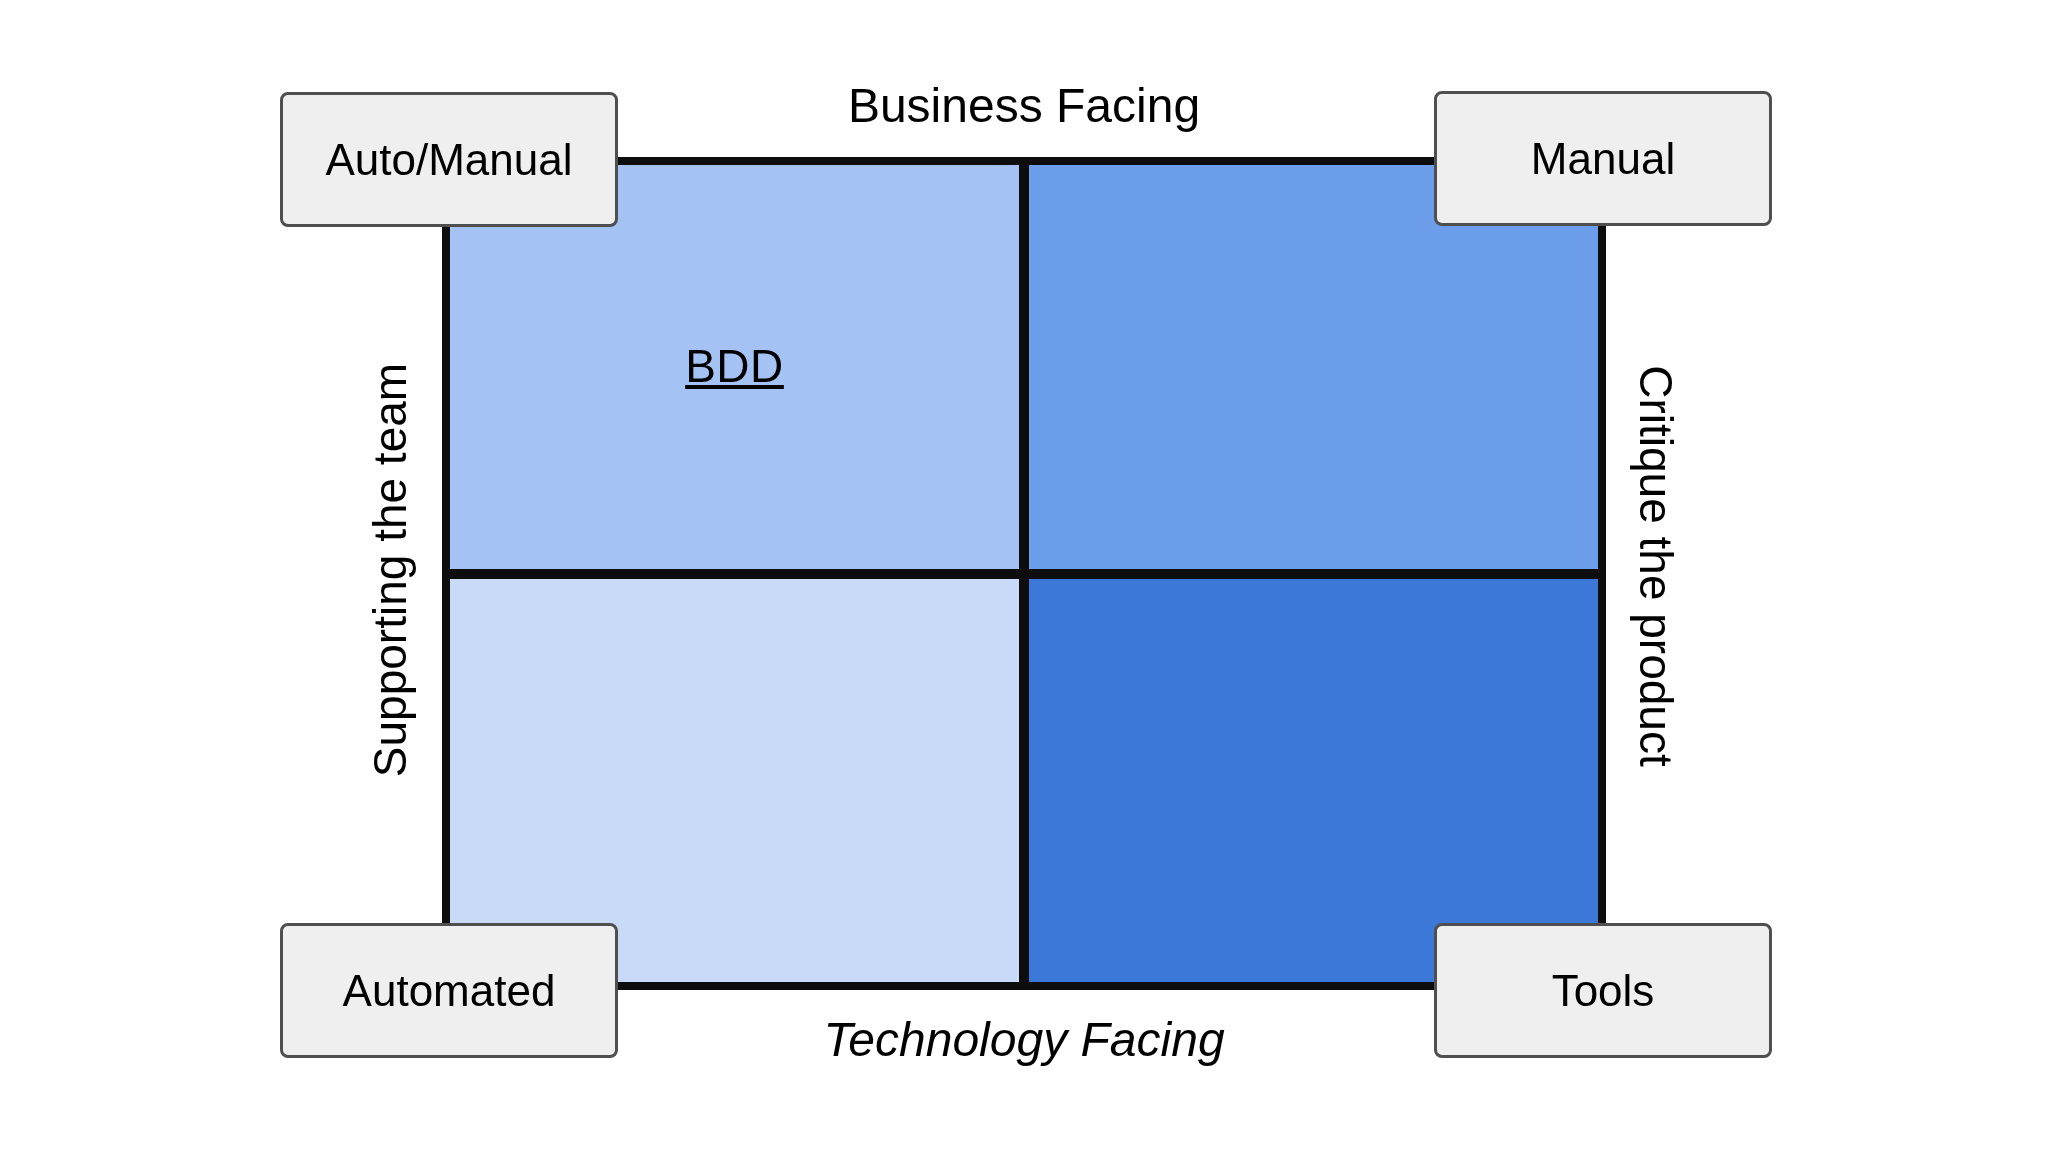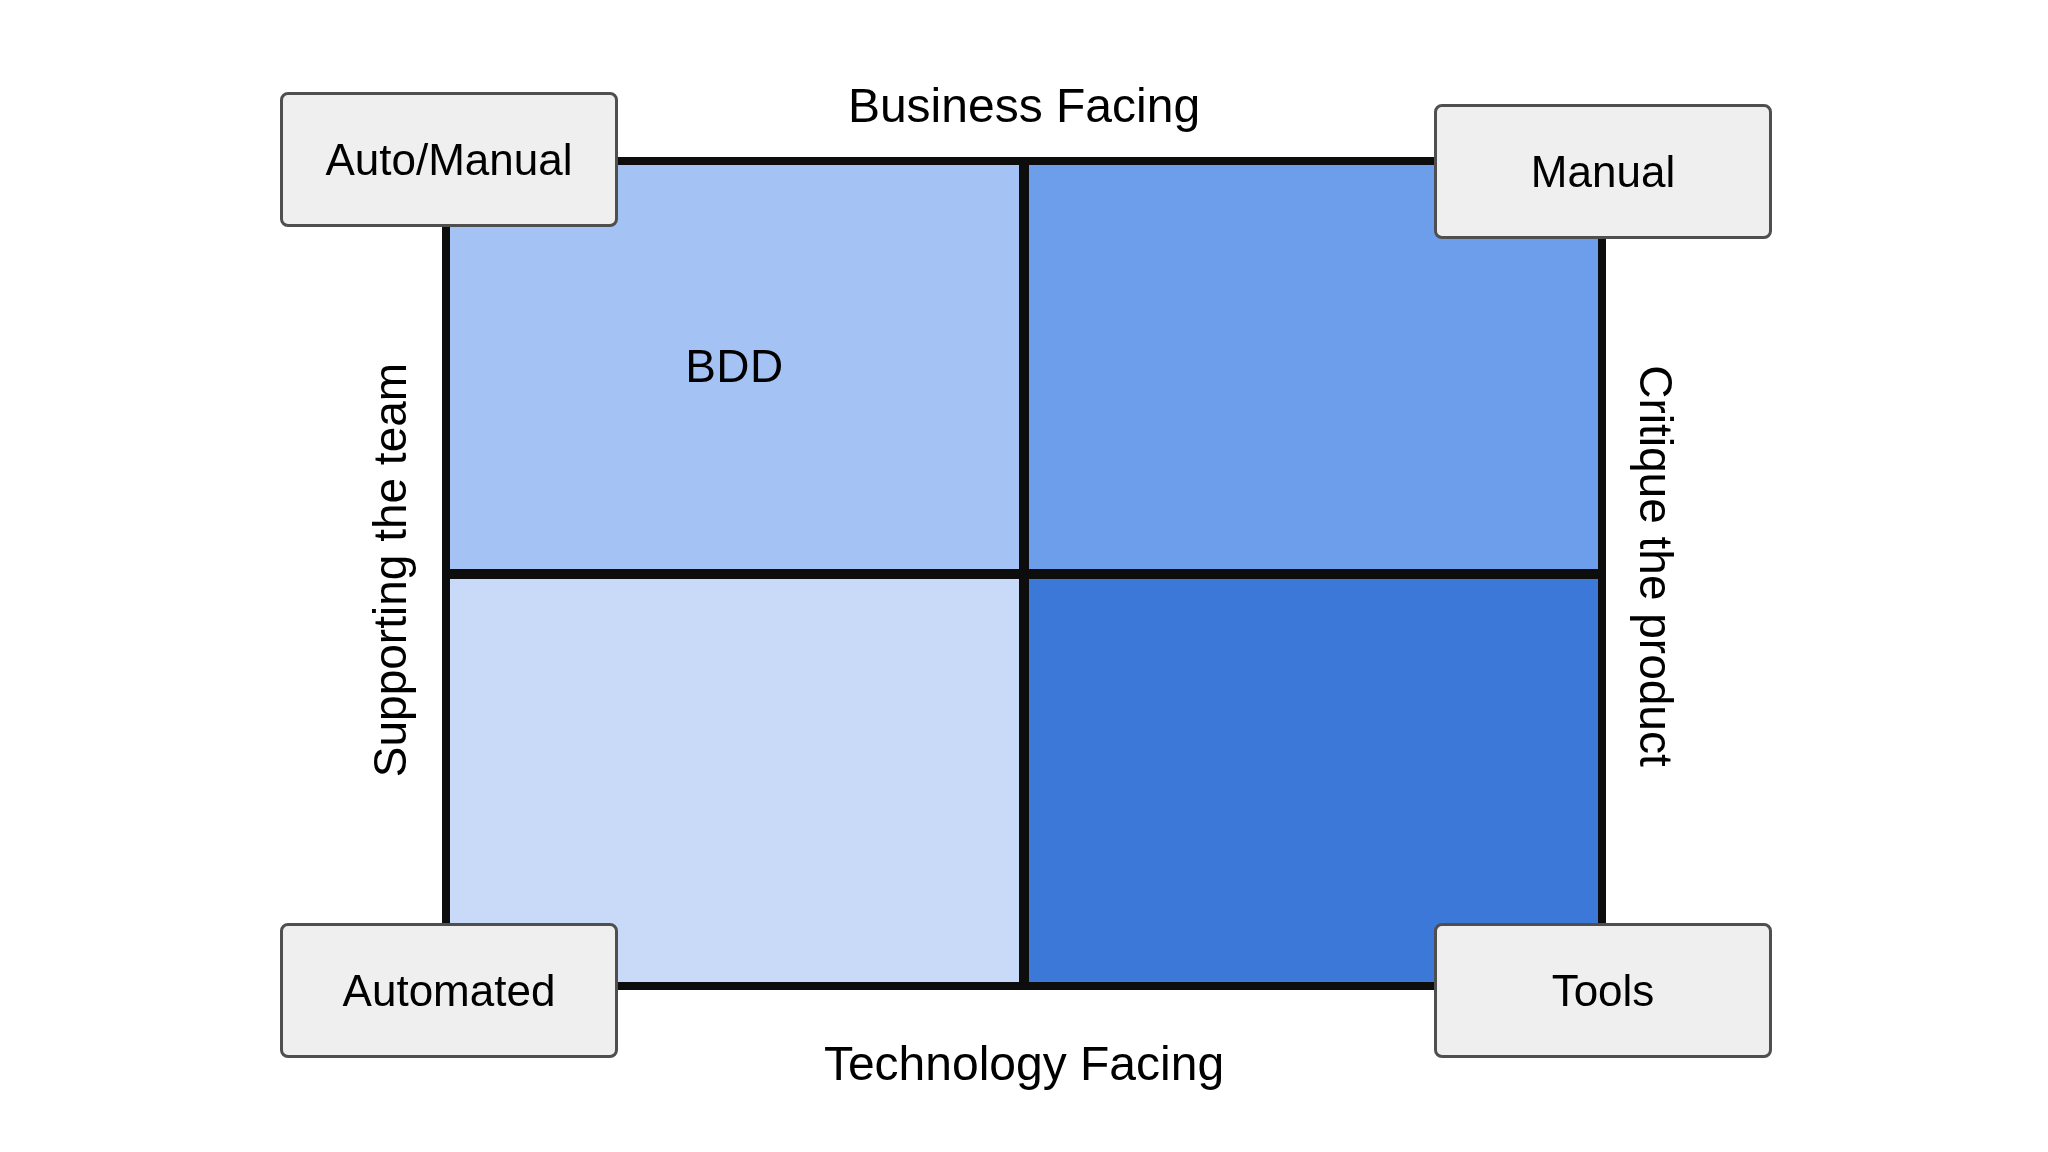--- a/index.html
+++ b/index.html
@@ -52,21 +52,21 @@
     font-size: 48px;
     line-height: 1.1;
     z-index: 2;
   }
   .axis-top, .axis-bottom {
     left: 442px;
     width: 1164px;
     text-align: center;
   }
   .axis-top    { top: 80px; }
-  .axis-bottom { top: 1038px; }
+  .axis-bottom { top: 1014px; font-style: italic; }
   .axis-left, .axis-right {
     font-size: 46px;
   }
   .axis-left {
     left: 390px;
     top: 570px;
     transform: translate(-50%, -50%) rotate(-90deg);
   }
   .axis-right {
     left: 1656px;
@@ -83,39 +83,39 @@
     background: var(--badge-fill, #efefef);
     border: 3px solid var(--badge-border, #4f4f4f);
     border-radius: 8px;
     display: flex;
     align-items: center;
     justify-content: center;
     font-size: 44px;
     z-index: 3;
   }
   .badge-tl { left: 280px;  top: 92px;  }
-  .badge-tr { left: 1434px; top: 104px;  }
+  .badge-tr { left: 1434px; top: 91px;  }
   .badge-bl { left: 280px;  top: 923px; }
   .badge-br { left: 1434px; top: 923px; }
 </style>
 </head>
 <body>
 
 <div class="stage">
 
   <div class="axis-title axis-top">Business Facing</div>
 
   <div class="axis-title axis-bottom">Technology Facing</div>
 
   <div class="axis-title axis-left">Supporting the team</div>
 
   <div class="axis-title axis-right">Critique the product</div>
 
   <div class="grid">
-    <div class="quad" style="background: rgb(164, 194, 244);">
+    <div class="quad" style="background: rgb(164, 194, 244); text-decoration: underline;">
       <span class="quad-label">BDD</span>
     </div>
     <div class="quad" style="background: rgb(109, 158, 235);">
       <span class="quad-label"></span>
     </div>
     <div class="quad" style="background: rgb(201, 218, 248);">
       <span class="quad-label"></span>
     </div>
     <div class="quad" style="background: rgb(60, 120, 216);">
       <span class="quad-label"></span>

